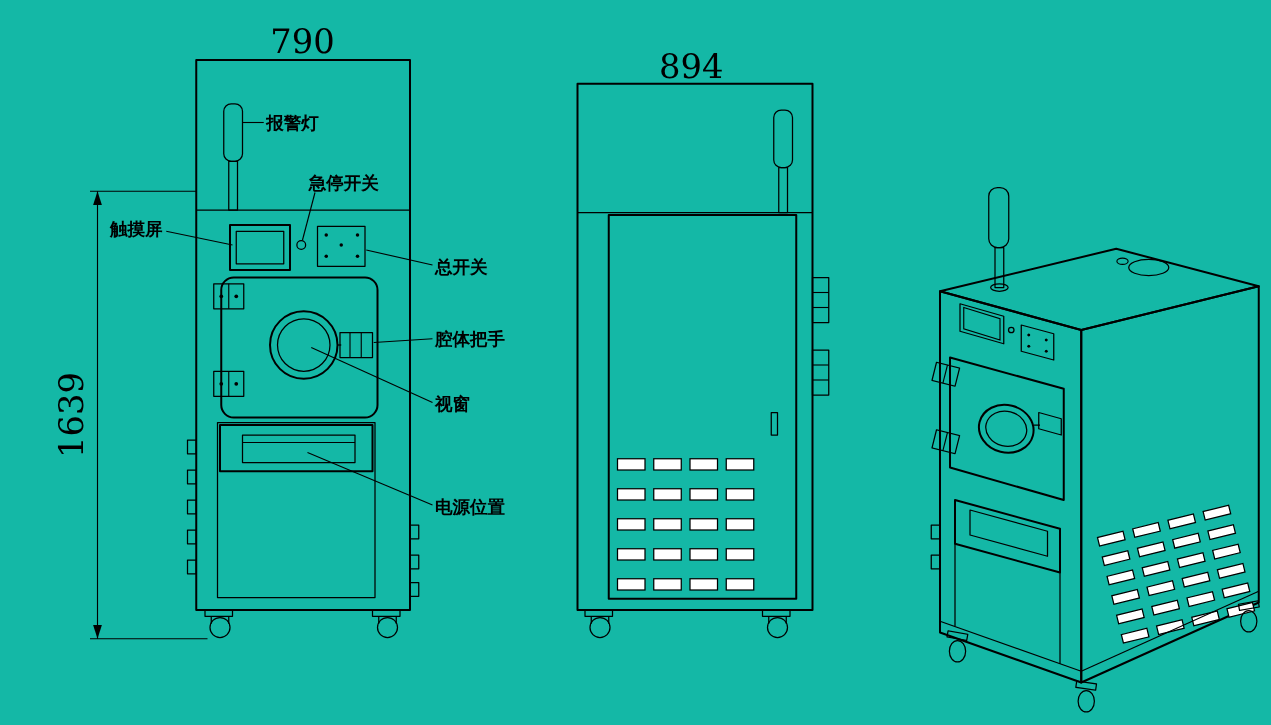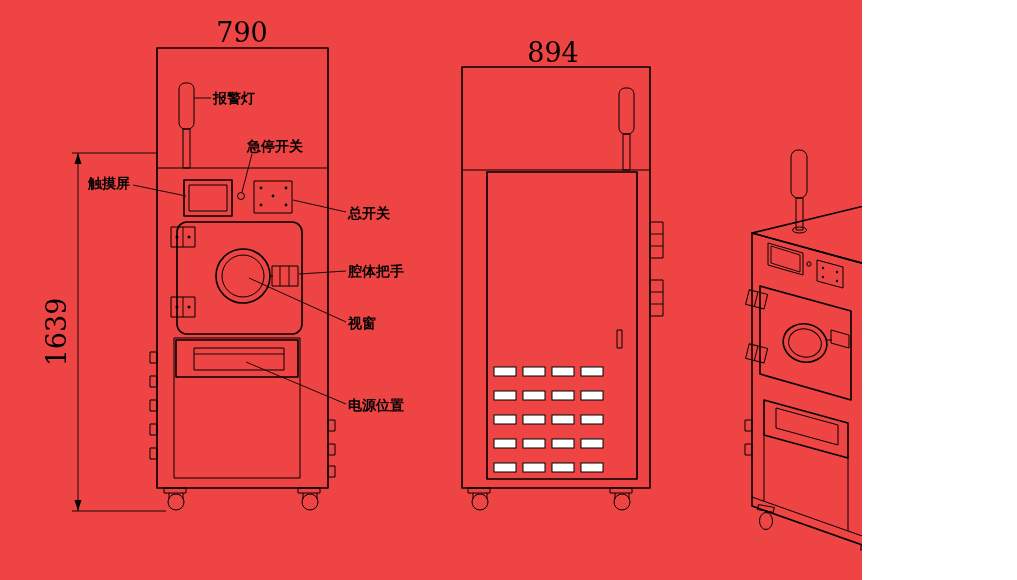--- a/index.html
+++ b/index.html
@@ -1,16 +1,16 @@
 <!DOCTYPE html>
 <html><head>
 <meta charset="utf-8">
 <style>
   html,body{margin:0;padding:0;background:#fff;}
-  .canvas{position:relative;width:862px;height:580px;background:#ef4444;overflow:hidden;
+  .canvas{position:relative;width:1017px;height:580px;background:#14b8a6;overflow:hidden;
           font-family:"DejaVu Sans",sans-serif;}
   svg{position:absolute;left:0;top:0;}
   .ol{fill:none;stroke:#000;stroke-width:1.6;stroke-linejoin:round;}
   .ln{fill:none;stroke:#000;stroke-width:1;stroke-linejoin:round;}
   .thin{fill:none;stroke:#000;stroke-width:0.9;}
   .slot{fill:#fff;stroke:#000;stroke-width:1;}
   .dot{fill:#000;stroke:none;}
   .lbl{font-family:"DejaVu Sans",sans-serif;font-size:14px;font-weight:bold;fill:#000;}
   .dim{font-family:"DejaVu Serif",serif;font-size:27px;fill:#000;}
   .arrow{fill:#000;stroke:none;}

